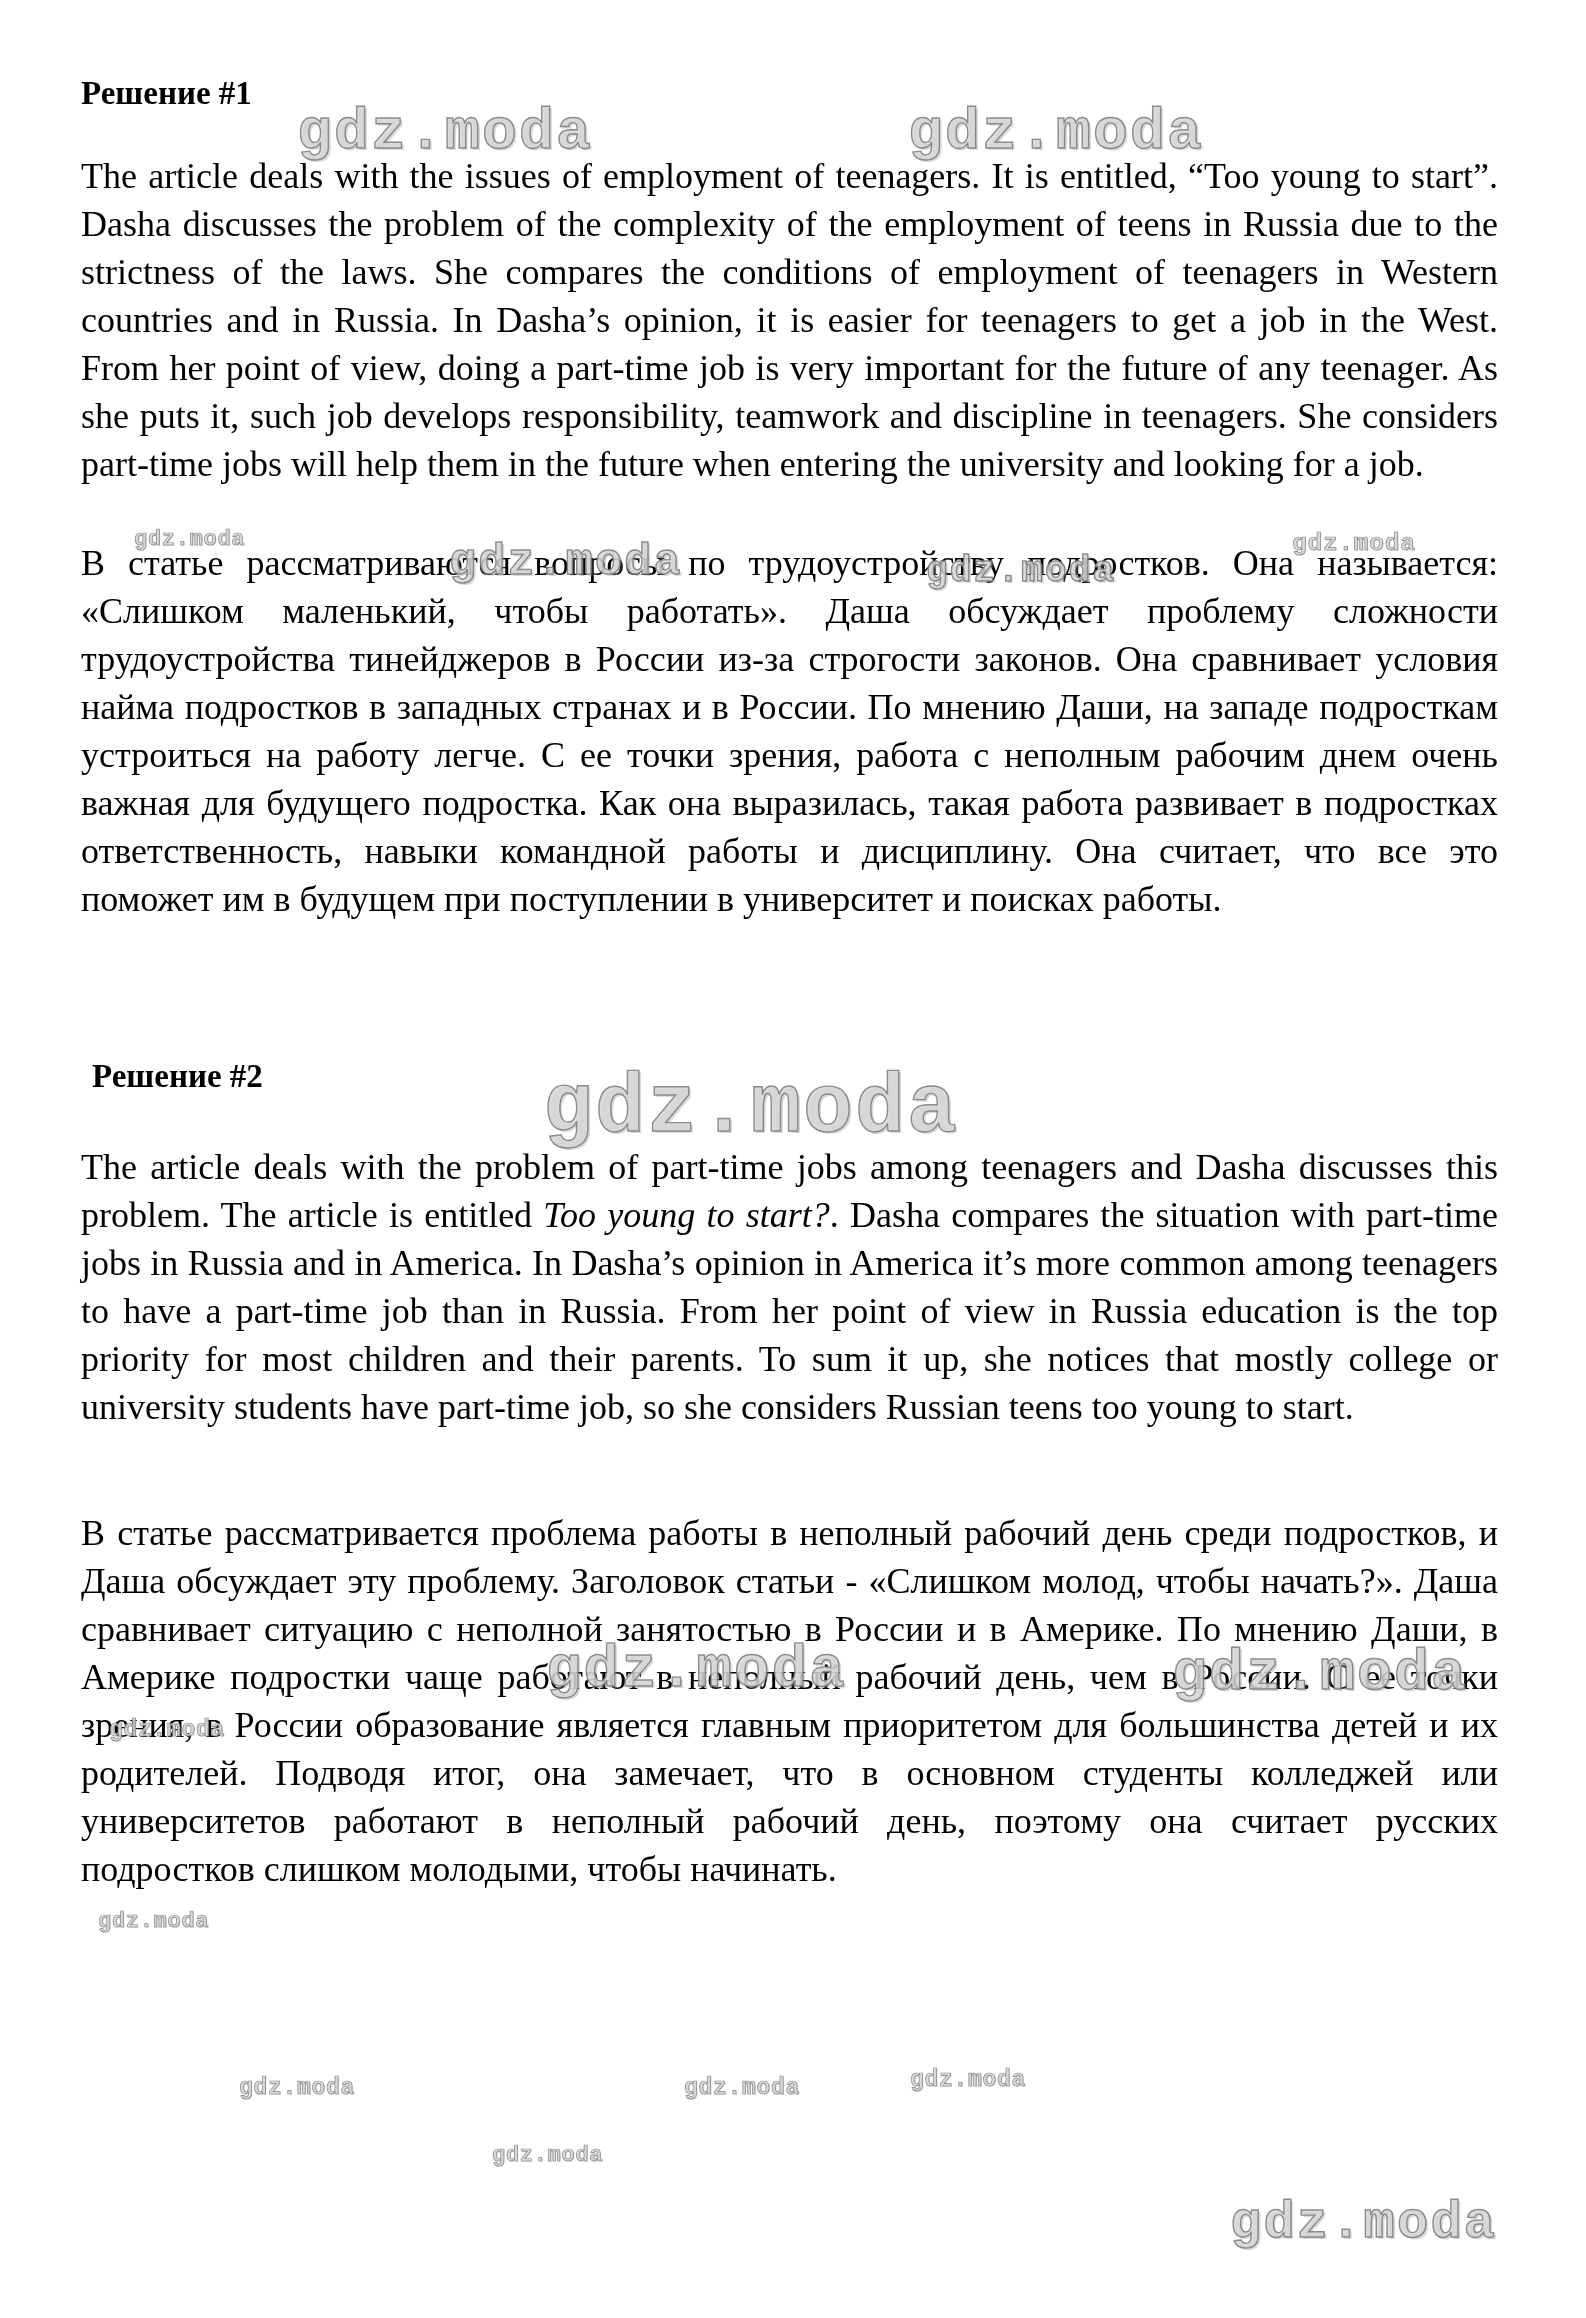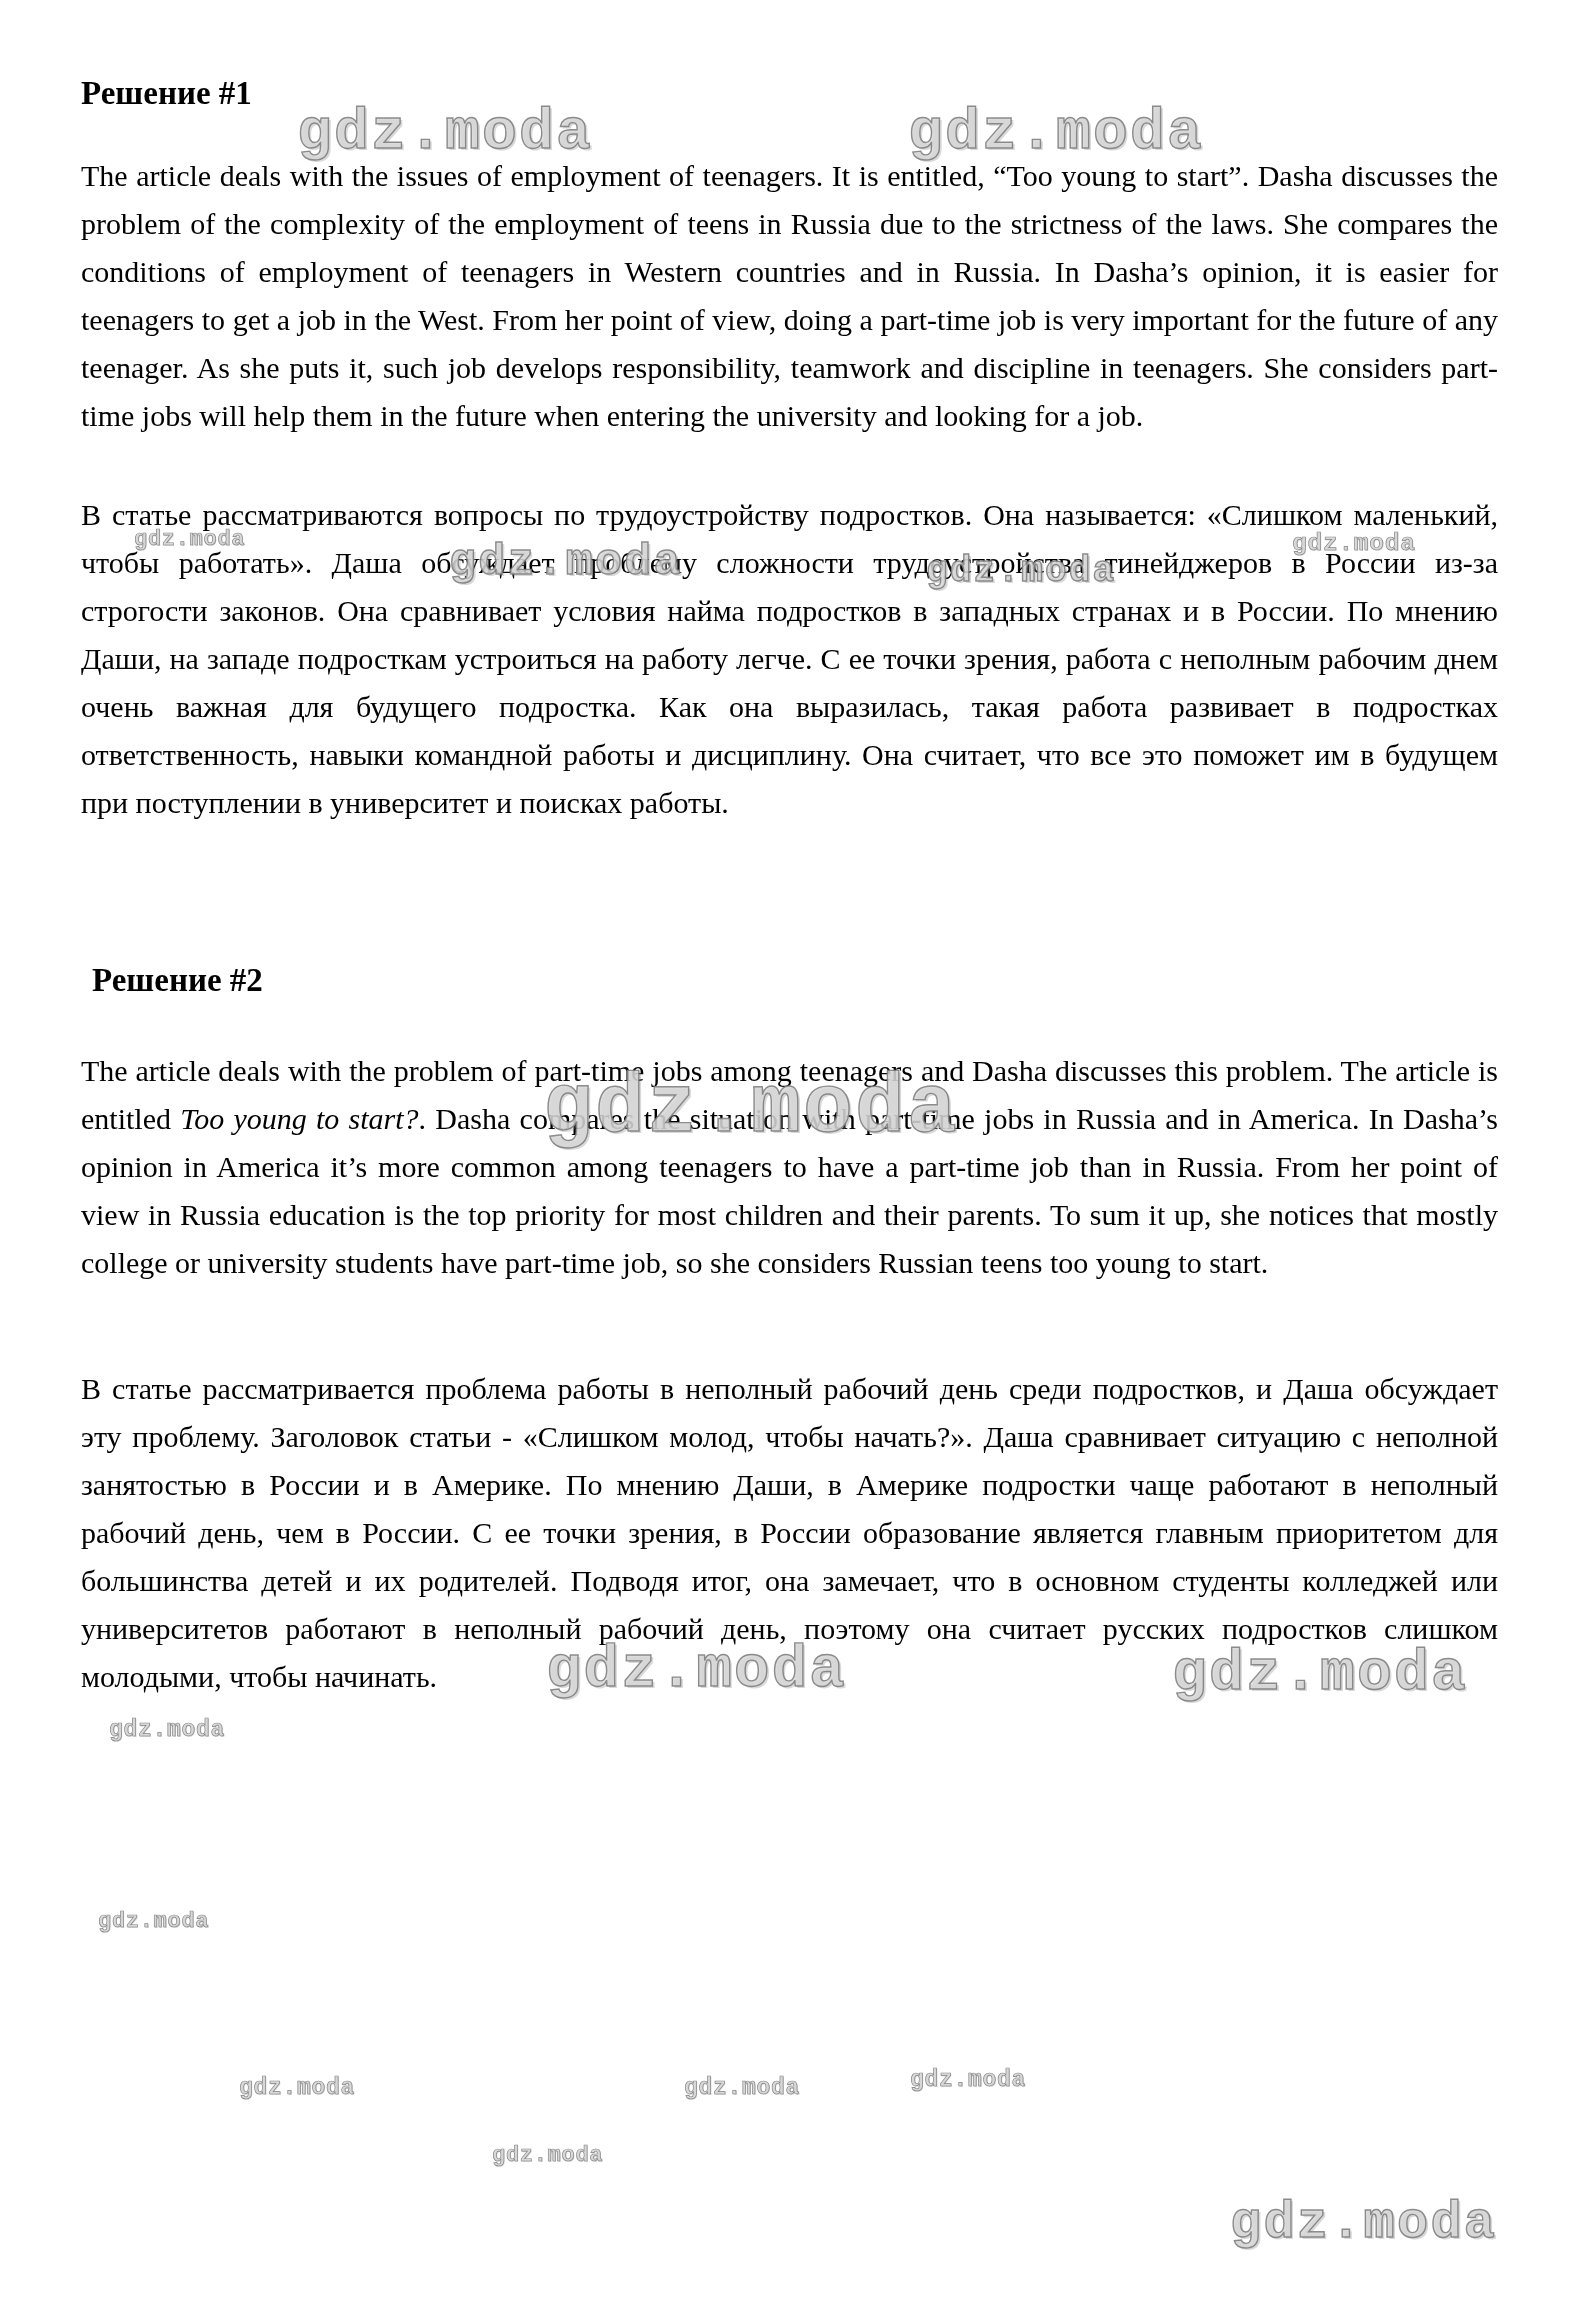--- a/index.html
+++ b/index.html
@@ -27,21 +27,21 @@
     font-weight: bold;
     margin: 0 0 35px 0;
     line-height: 48px;
   }
   .heading-2 {
     margin-top: 129px;
     margin-bottom: 43px;
     margin-left: 11px;
   }
   p.body-text {
-    font-size: 30px;
+    font-size: 36px;
     line-height: 48px;
     text-align: justify;
     margin: 0 0 51px 0;
   }
   p.body-text.last {
     margin-bottom: 0;
   }
   p.en2 {
     margin-bottom: 78px;
   }

